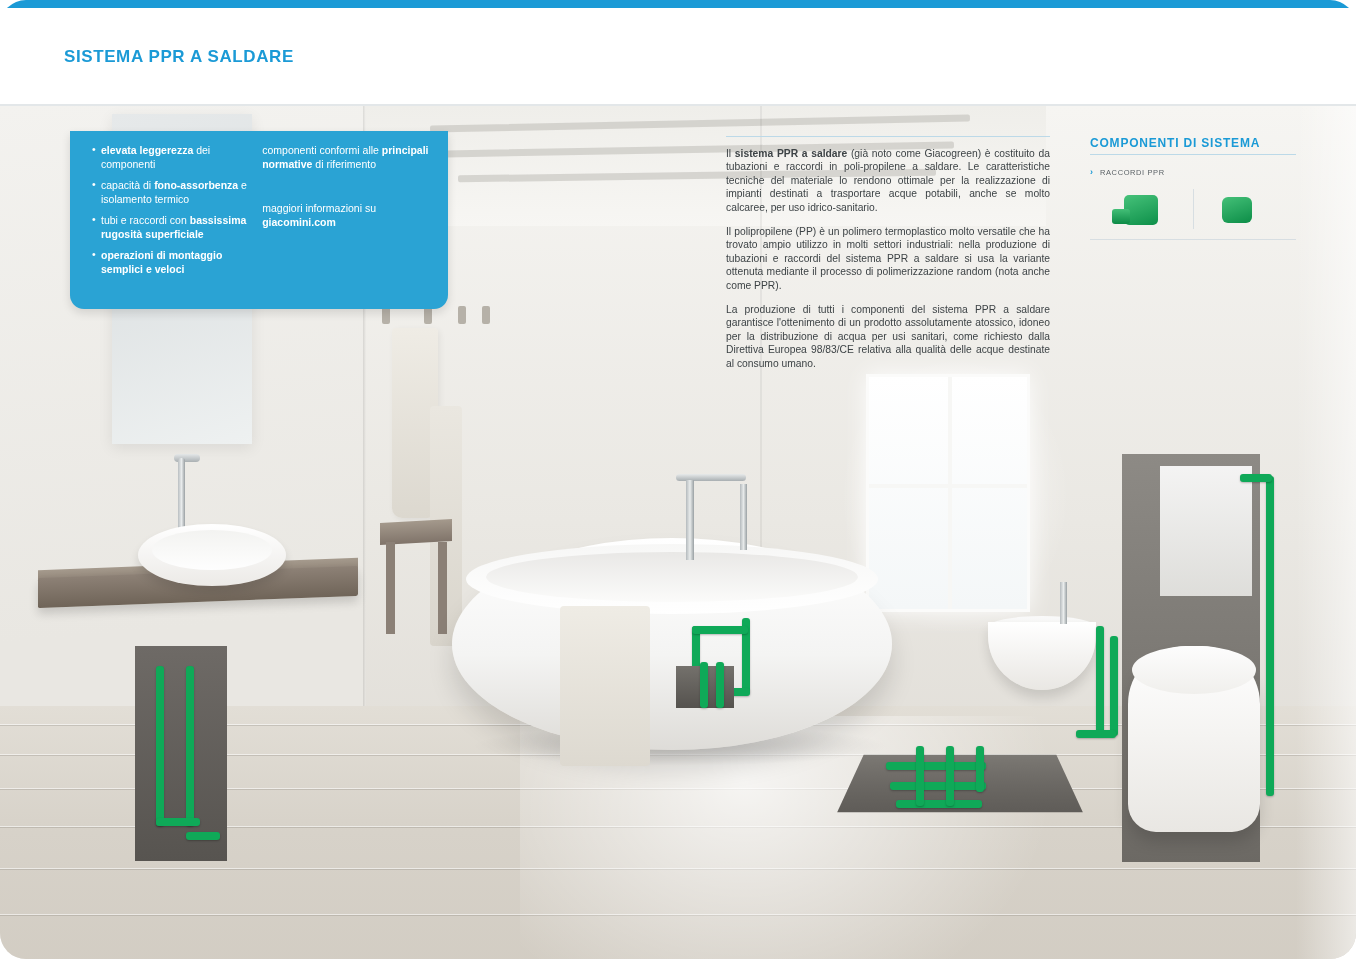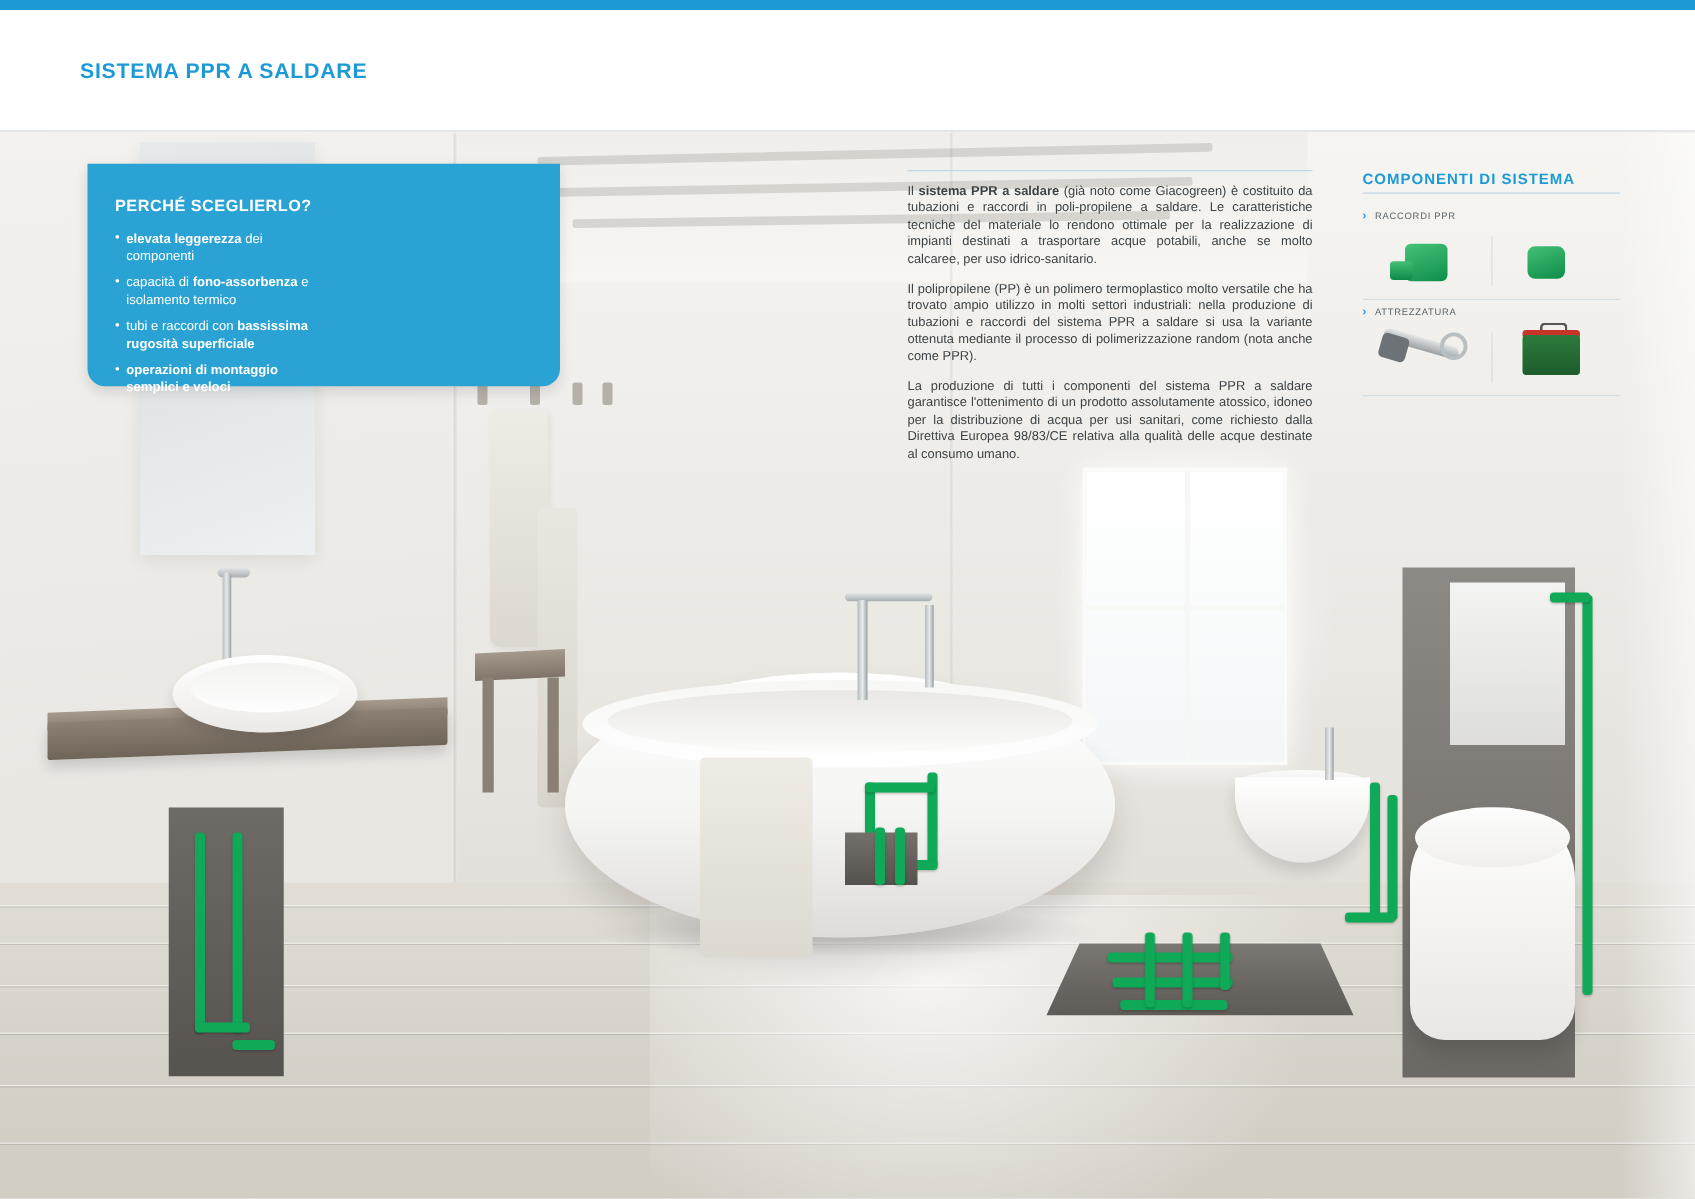--- a/index.html
+++ b/index.html
@@ -3,21 +3,21 @@
 <meta charset="utf-8">
 <style>
   html,body{margin:0;padding:0;}
   body{
     width:1356px;height:959px;
     background:#ffffff;
     font-family:"Liberation Sans", sans-serif;
     overflow:hidden;
     position:relative;
   }
-  .page{position:relative;width:1356px;height:959px;overflow:hidden;}
+  .page{position:relative;width:1356px;height:959px;overflow:hidden;border-radius:26px;}
 
   
   .topbar{position:absolute;left:0;top:0;width:1356px;height:8px;background:#1b9ad6;}
   .title{
     position:absolute;left:64px;top:47px;
     font-size:17px;font-weight:bold;letter-spacing:.6px;
     color:#1b9ad6;
   }
   .header-rule{position:absolute;left:0;top:104px;width:1356px;height:2px;background:#e3e7e9;}
 
@@ -276,28 +276,36 @@
 
     <div class="pipe v" style="left:1096px;top:520px;height:110px;"></div>
     <div class="pipe v" style="left:1110px;top:530px;height:100px;"></div>
     <div class="pipe h" style="left:1076px;top:624px;width:40px;"></div>
     <div class="pipe v" style="left:1266px;top:370px;height:320px;"></div>
     <div class="pipe h" style="left:1240px;top:368px;width:32px;"></div>
 
     <div class="vfade"></div>
 
     <div class="callout">
-      <h3>PERCHÉ SCEGLIERLO?</h3>
       <div class="cols">
         <ul>
           <li><b>elevata leggerezza</b><span> dei componenti</span></li>
           <li><span>capacità di </span><b>fono-assorbenza</b><span> e isolamento termico</span></li>
           <li><span>tubi e raccordi con </span><b>bassissima rugosità superficiale</b></li>
           <li><b>operazioni di montaggio semplici e veloci</b></li>
         </ul>
+        <div class="right-col">
+          <p>
+            <span>componenti conformi alle </span><b>principali normative</b><span> di riferimento</span>
+          </p>
+          <p class="more">
+            <span>maggiori informazioni su</span><br>
+            <span class="site">giacomini.com</span>
+          </p>
+        </div>
       </div>
     </div>
 
     <div class="intro">
       <div class="sec-rule"></div>
       <p>
         <span>Il </span><b>sistema PPR a saldare</b><span> (già noto come Giacogreen) è costituito da tubazioni e raccordi in poli-propilene a saldare. Le caratteristiche tecniche del materiale lo rendono ottimale per la realizzazione di impianti destinati a trasportare acque potabili, anche se molto calcaree, per uso idrico-sanitario.</span>
       </p>
       <p>Il polipropilene (PP) è un polimero termoplastico molto versatile che ha trovato ampio utilizzo in molti settori industriali: nella produzione di tubazioni e raccordi del sistema PPR a saldare si usa la variante ottenuta mediante il processo di polimerizzazione random (nota anche come PPR).</p>
       <p>La produzione di tutti i componenti del sistema PPR a saldare garantisce l'ottenimento di un prodotto assolutamente atossico, idoneo per la distribuzione di acqua per usi sanitari, come richiesto dalla Direttiva Europea 98/83/CE relativa alla qualità delle acque destinate al consumo umano.</p>
@@ -311,29 +319,16 @@
       <div class="comp-item">
         <div class="comp-label">RACCORDI PPR</div>
         <div class="comp-art">
           <div class="fit-elbow"></div>
           <div class="split"></div>
           <div class="fit-socket"></div>
         </div>
         <div class="comp-rule"></div>
       </div>
 
-      <div class="comp-item">
-        <div class="comp-label">ATTREZZATURA</div>
-        <div class="comp-art">
-          <div class="welder"></div>
-          <div class="welder-h"></div>
-          <div class="welder-c"></div>
-          <div class="split"></div>
-          <div class="case-handle"></div>
-          <div class="case-top"></div>
-          <div class="case"></div>
-        </div>
-        <div class="comp-rule"></div>
-      </div>
     </div>
 
   </div>
 </div>
 
 </body></html>

